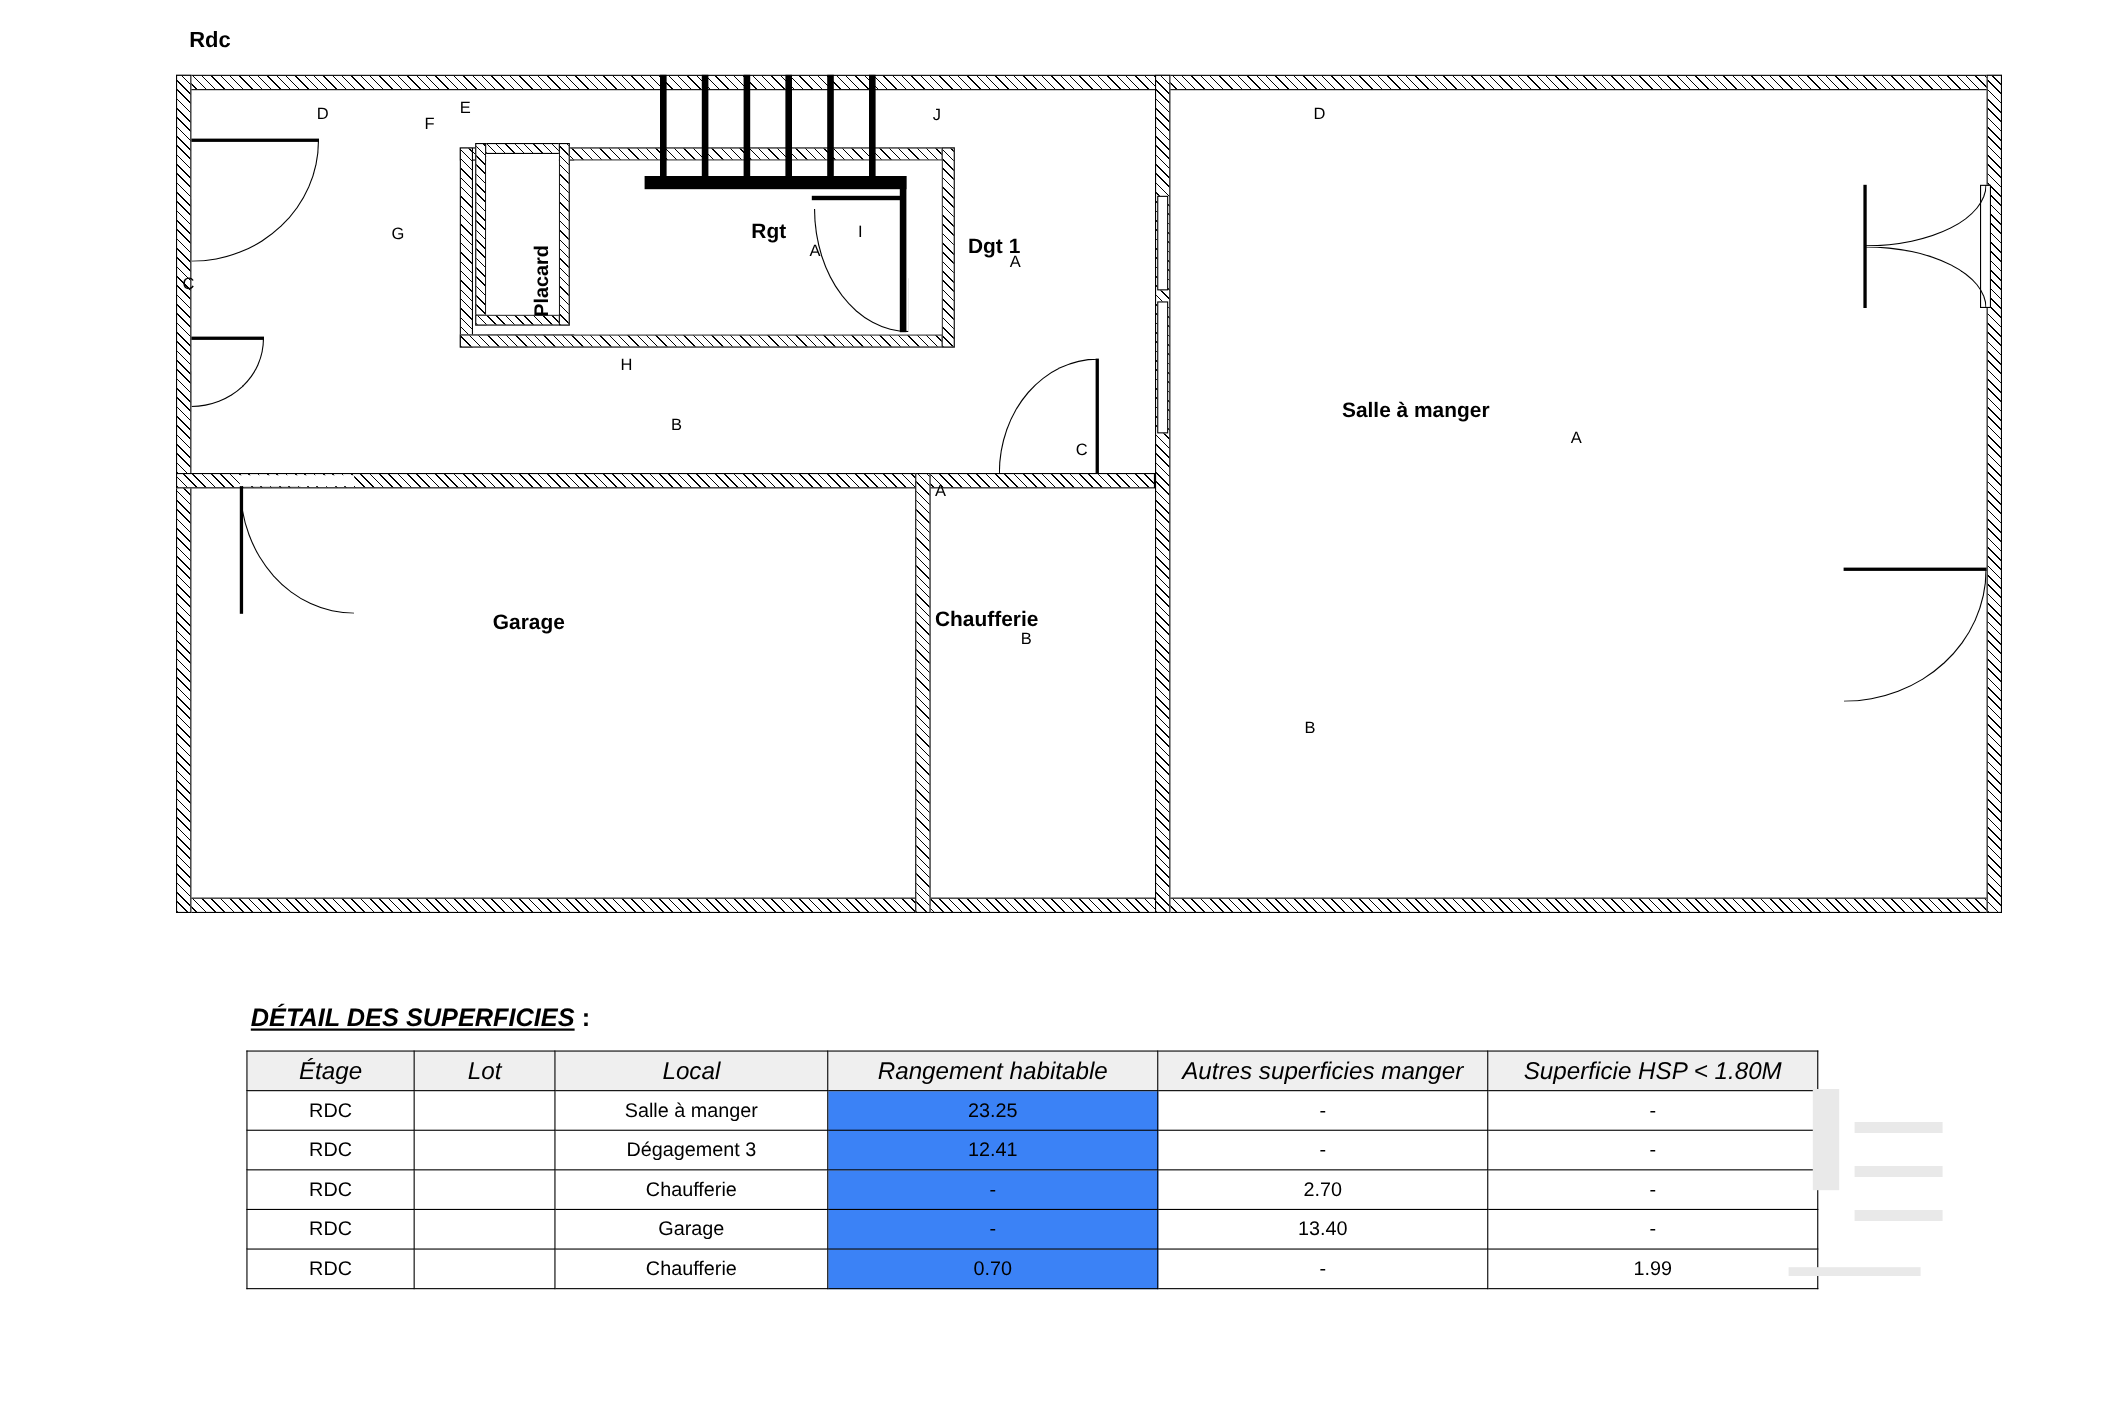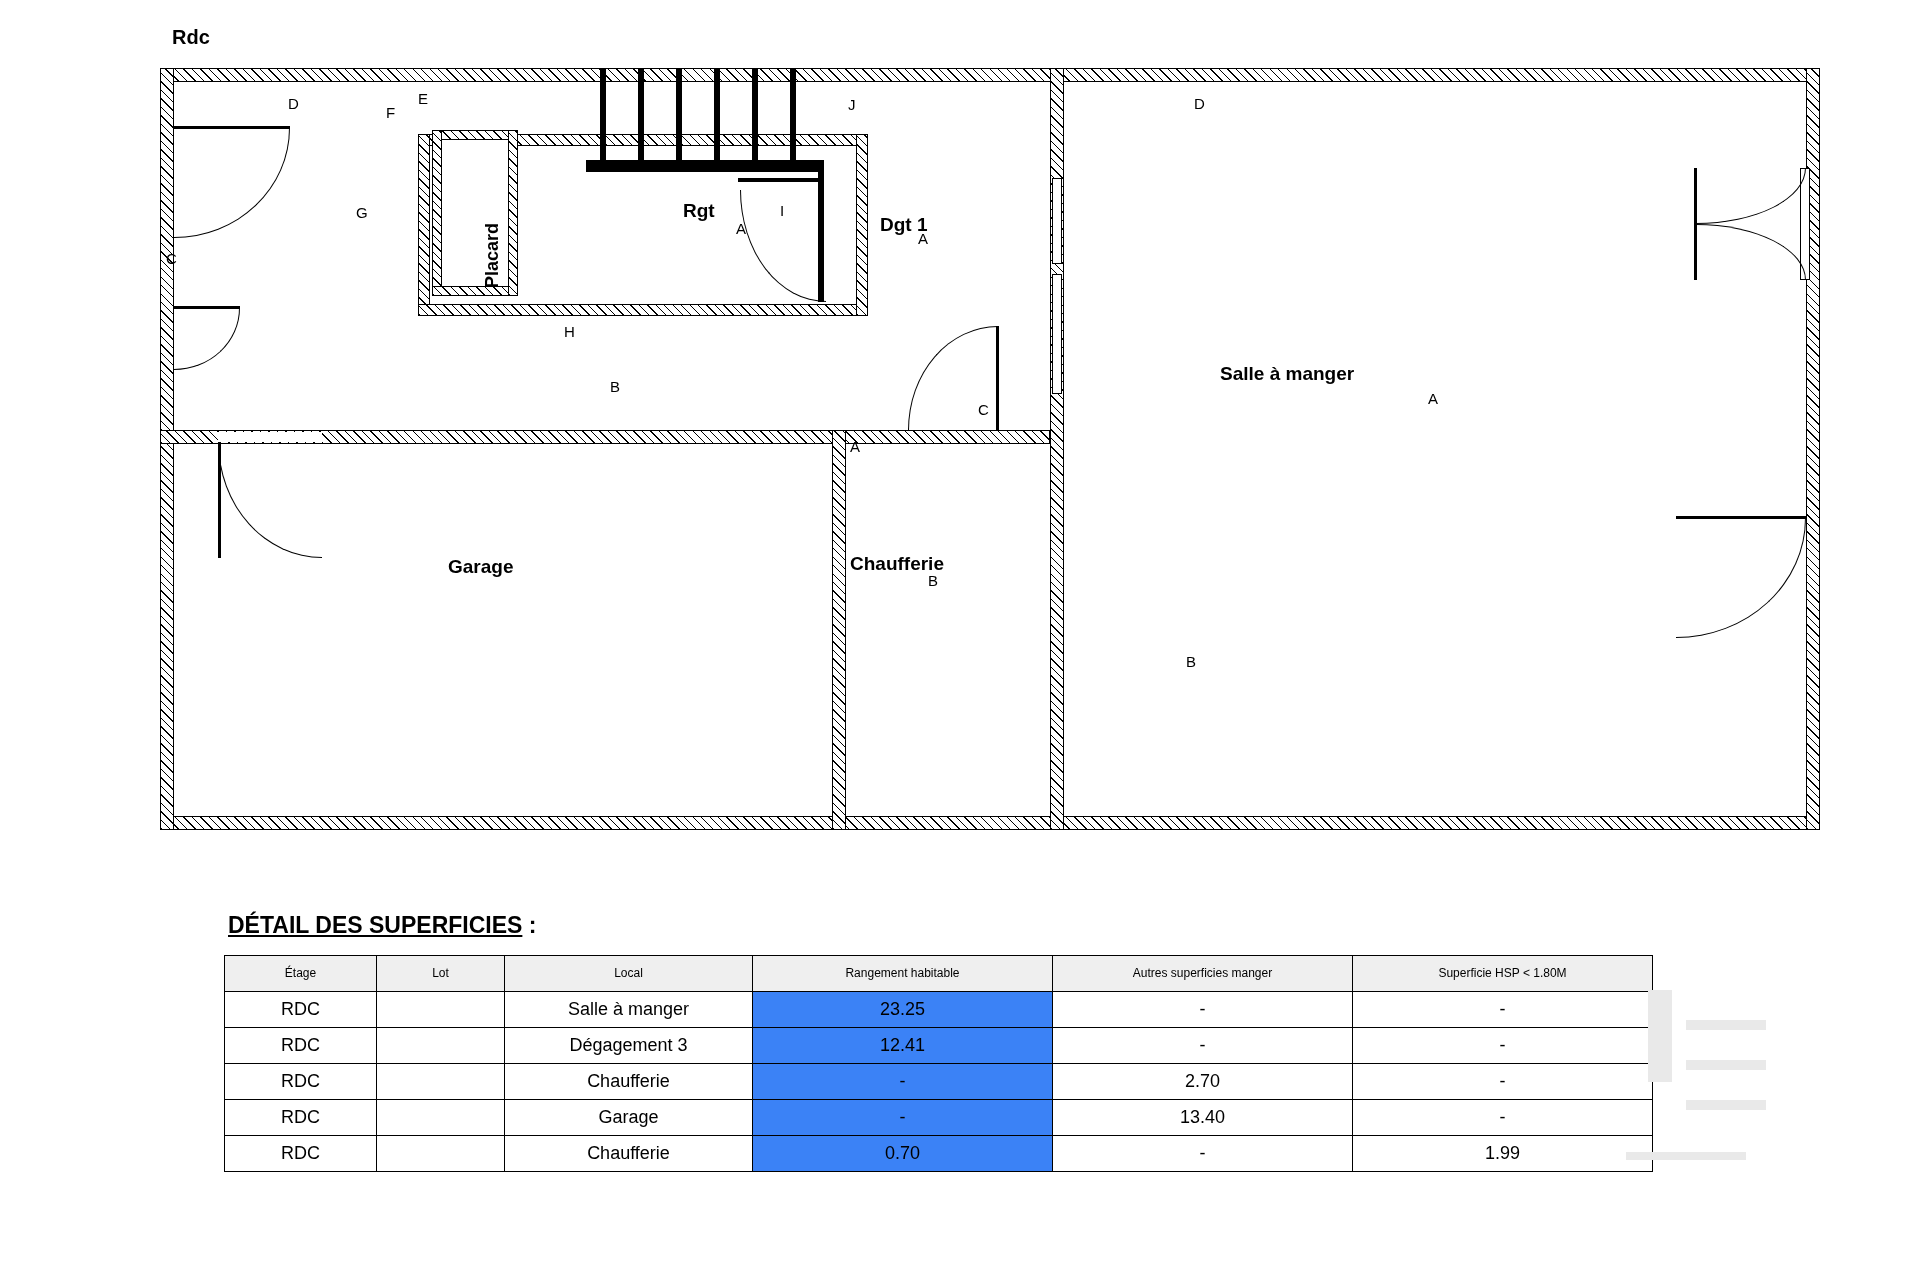--- a/index.html
+++ b/index.html
@@ -86,21 +86,21 @@
   }
 
   
   .detail-head {
     position: absolute;
     left: 228px;
     top: 912px;
     font-size: 23px;
     font-weight: bold;
   }
-  .detail-head u { text-decoration: underline; }
+  .detail-head u { text-decoration: underline; font-style: italic; }
   .detail-head .colon { font-weight: bold; text-decoration: none; }
 
   .tbl-wrap {
     position: absolute;
     left: 224px;
     top: 955px;
   }
   table.sup {
     border-collapse: collapse;
     font-size: 18px;
@@ -120,23 +120,24 @@
   }
   .grp-head {
     font-weight: bold;
     font-size: 19px;
     background: #efefef;
     height: 34px;
   }
   .col-head {
     font-weight: bold;
     background: #efefef;
-    font-size: 12px;
+    font-size: 22px;
     line-height: 1.15;
     height: 54px;
+    font-style: italic;
   }
   .shaded {
     background: #3b82f6;
   }
   .c-etage { width: 152px; }
   .c-lot   { width: 128px; }
   .c-local { width: 248px; }
   .c-shab  { width: 300px; }
   .c-autres{ width: 300px; }
   .c-hsp   { width: 300px; }

